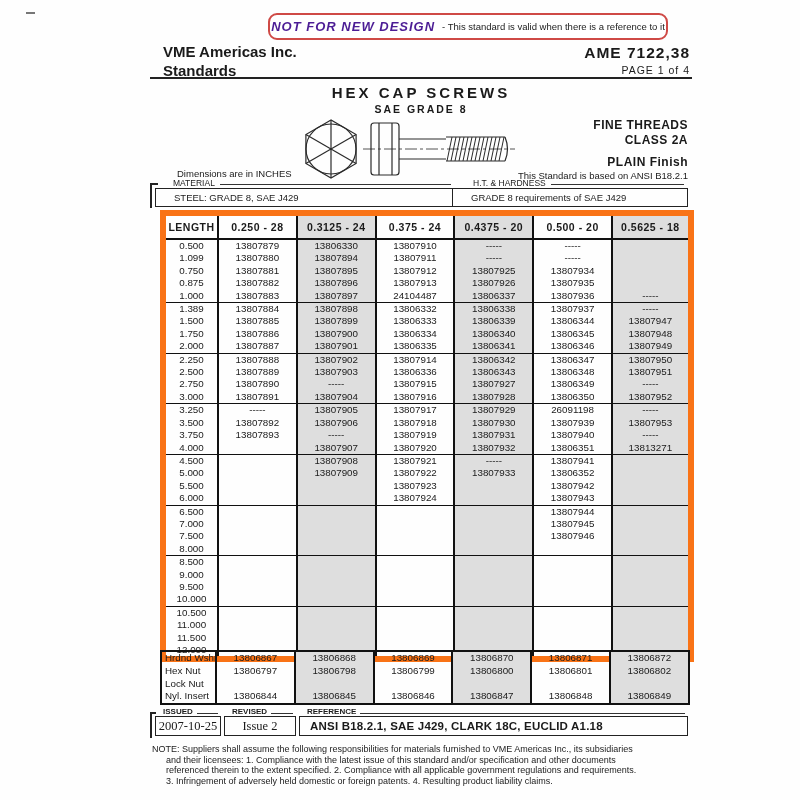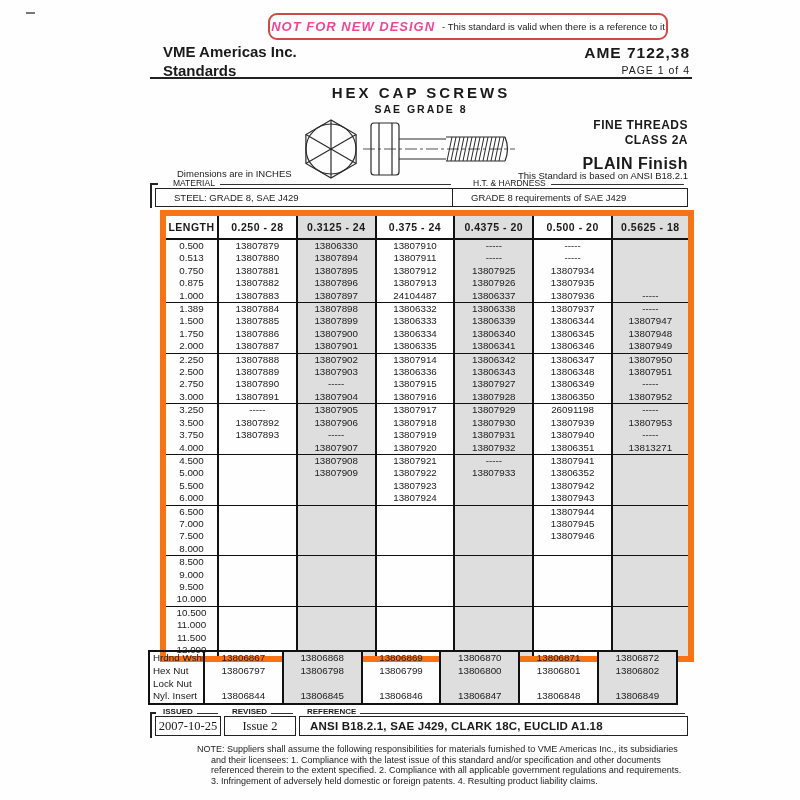--- a/index.html
+++ b/index.html
@@ -9,41 +9,41 @@
     font-family:"Liberation Sans", sans-serif; color:#1a1a1a; overflow:hidden;
   }
   .corner-mark { position:absolute; left:26px; top:12px; width:9px; height:2px; background:#777; }
 
   
   .banner {
     position:absolute; left:268px; top:13px; width:400px; height:27px;
     border:2px solid #cf4a46; border-radius:9px;
     display:flex; align-items:center; justify-content:center; gap:7px; background:#fff;
   }
-  .banner-title { font-weight:bold; font-style:italic; font-size:13px; letter-spacing:1px; color:#ec4899; white-space:nowrap; }
+  .banner-title { font-weight:bold; font-style:italic; font-size:13px; letter-spacing:1px; color:#4c1d95; white-space:nowrap; }
   .banner-sub { font-size:9.5px; color:#222; white-space:nowrap; }
 
   
   .org { position:absolute; left:163px; top:42px; font-size:15px; font-weight:bold; line-height:19px; }
   .docnum { position:absolute; right:110px; top:44px; text-align:right; }
   .docnum-no { font-size:15.5px; font-weight:bold; letter-spacing:1px; }
   .docnum-pg { font-size:10.5px; letter-spacing:1px; margin-top:2px; }
   .header-rule { position:absolute; left:150px; top:77px; width:542px; border-top:2px solid #222; }
 
   .doc-title { position:absolute; left:150px; top:84px; width:542px; text-align:center;
     font-size:15px; font-weight:bold; letter-spacing:3px; }
   .doc-subtitle { position:absolute; left:150px; top:103px; width:542px; text-align:center;
     font-size:10.5px; font-weight:bold; letter-spacing:2px; }
 
   .bolt { position:absolute; left:293px; top:110px; }
 
   .spec-threads { position:absolute; left:520px; top:118px; width:168px; text-align:right;
     font-size:12px; font-weight:bold; line-height:15px; letter-spacing:0.5px; }
   .spec-finish { position:absolute; left:520px; top:155px; width:168px; text-align:right;
-    font-size:16px; font-weight:bold; letter-spacing:0.5px; }
+    font-size:12px; font-weight:bold; letter-spacing:0.5px; }
   .units { position:absolute; left:163px; top:168px; font-size:9.5px;margin-left:14px; }
   .basis { position:absolute; left:400px; top:170px; width:288px; text-align:right; font-size:9.5px; }
 
   
   .matbracket { position:absolute; left:150px; top:183px; height:25px; border-left:2px solid #222; border-top:2px solid #222; width:8px; }
   .matbox { position:absolute; left:155px; top:178px; width:533px; }
   .mat-labels { display:flex; }
   .mat-label-cell { display:flex; align-items:flex-end; }
   .mat-label-cell.m1 { width:300px; }
   .mat-label-cell.m2 { width:233px; }
@@ -59,42 +59,42 @@
     border-collapse:collapse; table-layout:fixed; border:6px solid #f97316; }
   .parts th, .parts td { border-left:1px solid #111; border-right:1px solid #111; padding:0; text-align:center; overflow:hidden; }
   .parts th { font-size:10.5px; font-weight:bold; height:26px; border-bottom:2px solid #111; letter-spacing:0.5px; }
   .parts td { font-size:9.8px; height:12.4px; line-height:12.4px; white-space:nowrap; }
   .parts .heavy { border-left-width:2px; border-right-width:2px; }
   .parts .shaded { background:#dedede; }
   .parts td.len { font-size:9.8px; }
   .parts tr.group-end td { border-bottom:1.5px solid #111; }
 
   
-  table.acc { position:absolute; left:148px; top:650px; width:528px;
+  table.acc { position:absolute; left:160px; top:650px; width:528px;
     border-collapse:collapse; table-layout:fixed; border:2px solid #111; }
   .acc td { padding:0; text-align:center; font-size:9.8px; height:12.8px; line-height:12.8px;
     border-left:1px solid #111; border-right:1px solid #111; white-space:nowrap; }
   .acc td.acc-label { text-align:left; padding-left:3px; font-size:9.8px; border-right:2px solid #111; }
   .acc .heavy { border-left-width:2px; border-right-width:2px; }
   .acc .shaded { background:#dedede; }
 
   
   .fbracket { position:absolute; left:150px; top:712px; height:26px; border-left:2px solid #222; border-top:2px solid #222; width:6px; }
   .fbox { position:absolute; top:706px; }
   .fbox.issued { left:155px; width:66px; }
   .fbox.revised { left:224px; width:72px; }
   .fbox.reference { left:299px; width:389px; }
   .flabel-row { display:flex; align-items:flex-end; height:10px; }
   .flabel { font-size:8px; font-weight:bold; padding-left:8px; white-space:nowrap; }
   .fline { flex:1; border-bottom:1.2px solid #333; margin:0 3px 2px 4px; }
   .fval { border:1.5px solid #222; height:20px; display:flex; align-items:center; justify-content:center; font-size:12px; }
   .fval.serif { font-family:"Liberation Serif", serif; font-size:12.5px; }
   .fval.refval { justify-content:flex-start; padding-left:10px; font-size:11.5px; font-weight:bold; letter-spacing:0.2px; }
 
-  .note { position:absolute; left:152px; top:744px; width:545px; font-size:9px; line-height:10.6px; color:#222;margin-left:45px; }
+  .note { position:absolute; left:152px; top:744px; width:545px; font-size:9px; line-height:10.6px; color:#222; }
   .note .indent { margin-left:14px; }
 </style>
 </head>
 <body>
 
 <div class="page">
 
   <div class="corner-mark"></div>
 
   <div class="banner">
@@ -212,21 +212,21 @@
         <tr>
           <td class="len">0.500</td>
           <td class="heavy">13807879</td>
           <td class="shaded">13806330</td>
           <td class="heavy">13807910</td>
           <td class="shaded">-----</td>
           <td class="heavy">-----</td>
           <td class="shaded"></td>
         </tr>
         <tr>
-          <td class="len">0.513</td>
+          <td class="len">1.099</td>
           <td class="heavy">13807880</td>
           <td class="shaded">13807894</td>
           <td class="heavy">13807911</td>
           <td class="shaded">-----</td>
           <td class="heavy">-----</td>
           <td class="shaded"></td>
         </tr>
         <tr>
           <td class="len">0.750</td>
           <td class="heavy">13807881</td>

